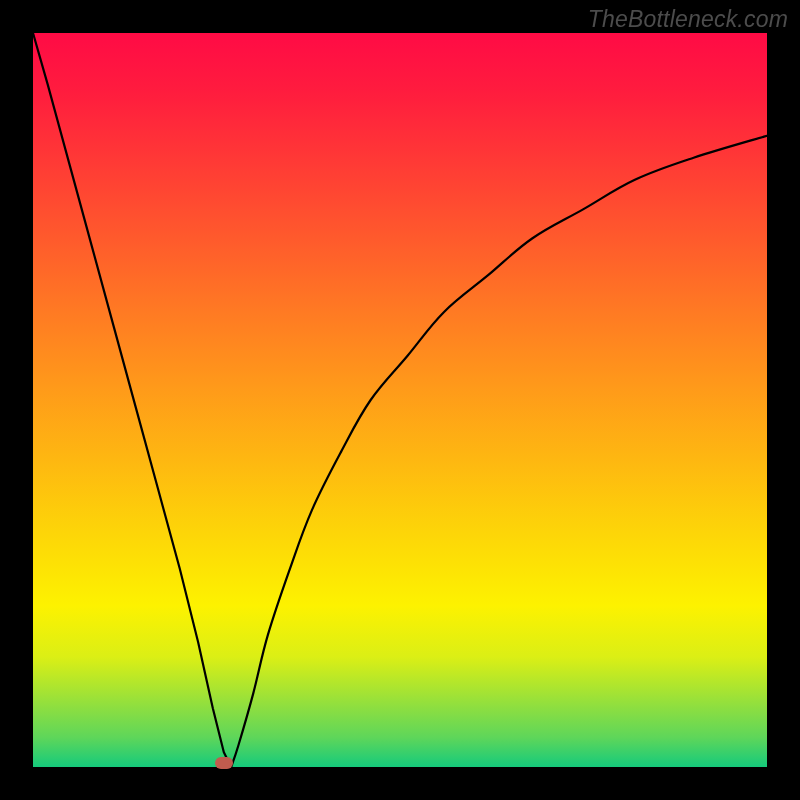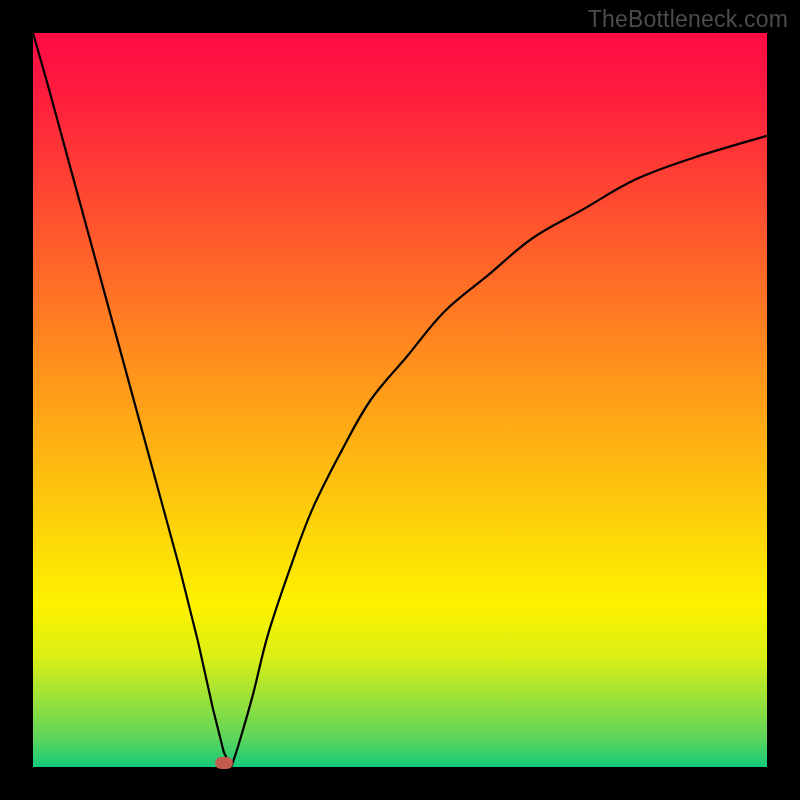--- a/index.html
+++ b/index.html
@@ -42,20 +42,21 @@
     );
   }
   .watermark {
     position: absolute;
     top: 6px;
     right: 12px;
     color: #4c4c4c;
     font-size: 23px;
     font-weight: 500;
     letter-spacing: 0.2px;
+    font-style: italic;
   }
   svg.curve {
     position: absolute;
     left: 0;
     top: 0;
     width: 734px;
     height: 734px;
     overflow: visible;
   }
   .marker {

